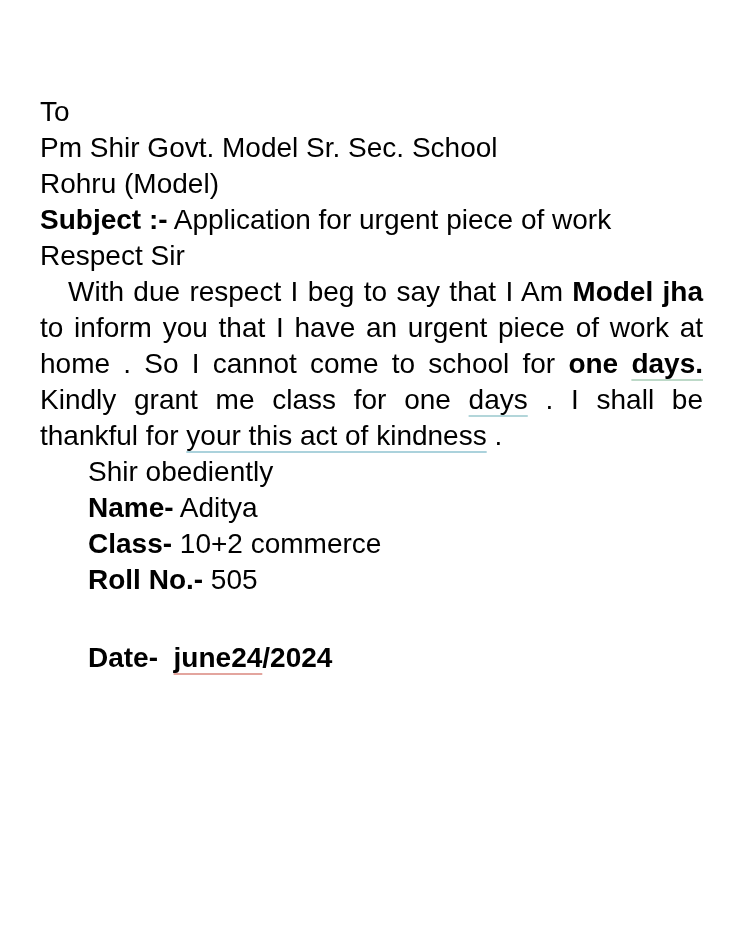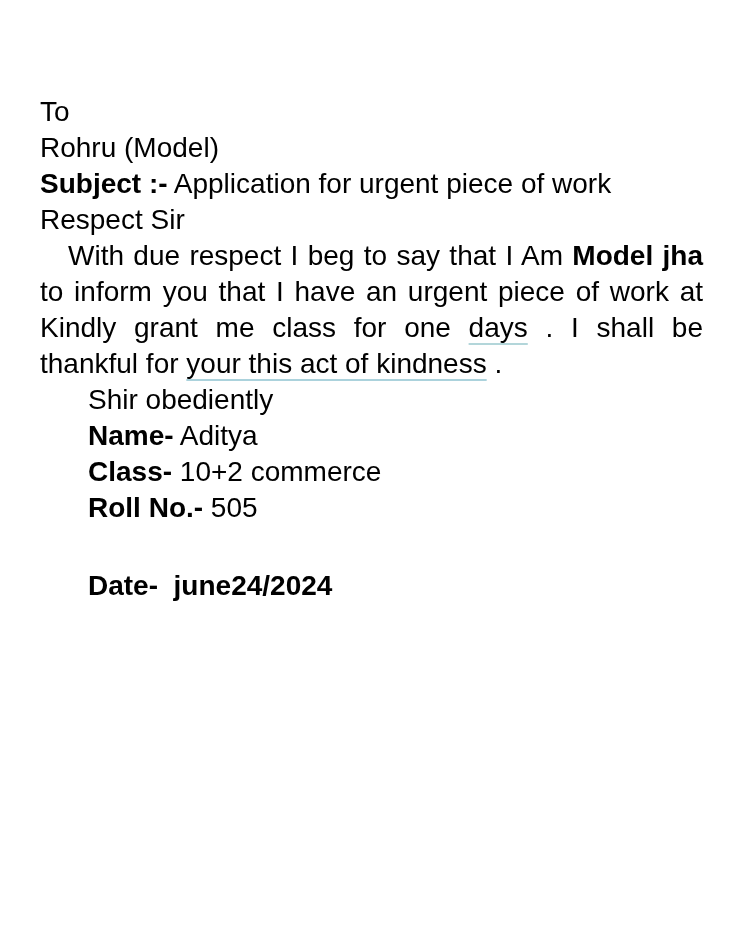--- a/index.html
+++ b/index.html
@@ -34,44 +34,47 @@
     text-decoration-thickness: 2px;
     text-underline-offset: 6px;
   }
   .u-blue {
     text-decoration: underline;
     text-decoration-color: #abd2dc;
     text-decoration-thickness: 2px;
     text-underline-offset: 6px;
   }
   .u-red {
+    text-decoration: underline;
     text-decoration-color: #e3a59e;
     text-decoration-thickness: 2px;
     text-underline-offset: 6px;
   }
 </style>
 </head>
 <body>
 
 <div class="doc">
 
   <div class="line">To</div>
 
+  <div class="line">Pm Shir Govt. Model Sr. Sec. School</div>
 
   <div class="line">Rohru (Model)</div>
 
   <div class="line"><span class="b">Subject :-</span><span> Application for urgent piece of work</span></div>
 
   <div class="line">Respect Sir</div>
 
   <div class="line j indent"><span>With due respect I beg to say that I Am </span><span class="b">Model jha</span></div>
 
 
   <div class="line j"><span>to inform you that I have an urgent piece of work at</span></div>
 
+  <div class="line j"><span>home . So I cannot come to school for </span><span class="b">one </span><span class="b u-green">days.</span></div>
 
   <div class="line j"><span>Kindly grant me class for one </span><span class="u-teal">days</span><span> . I shall be</span></div>
 
   <div class="line"><span>thankful for </span><span class="u-blue">your this act of kindness</span><span> .</span></div>
 
   <div class="line closing">Shir obediently</div>
 
   <div class="line closing"><span class="b">Name-</span><span> Aditya</span></div>
 
   <div class="line closing"><span class="b">Class-</span><span> 10+2 commerce</span></div>

